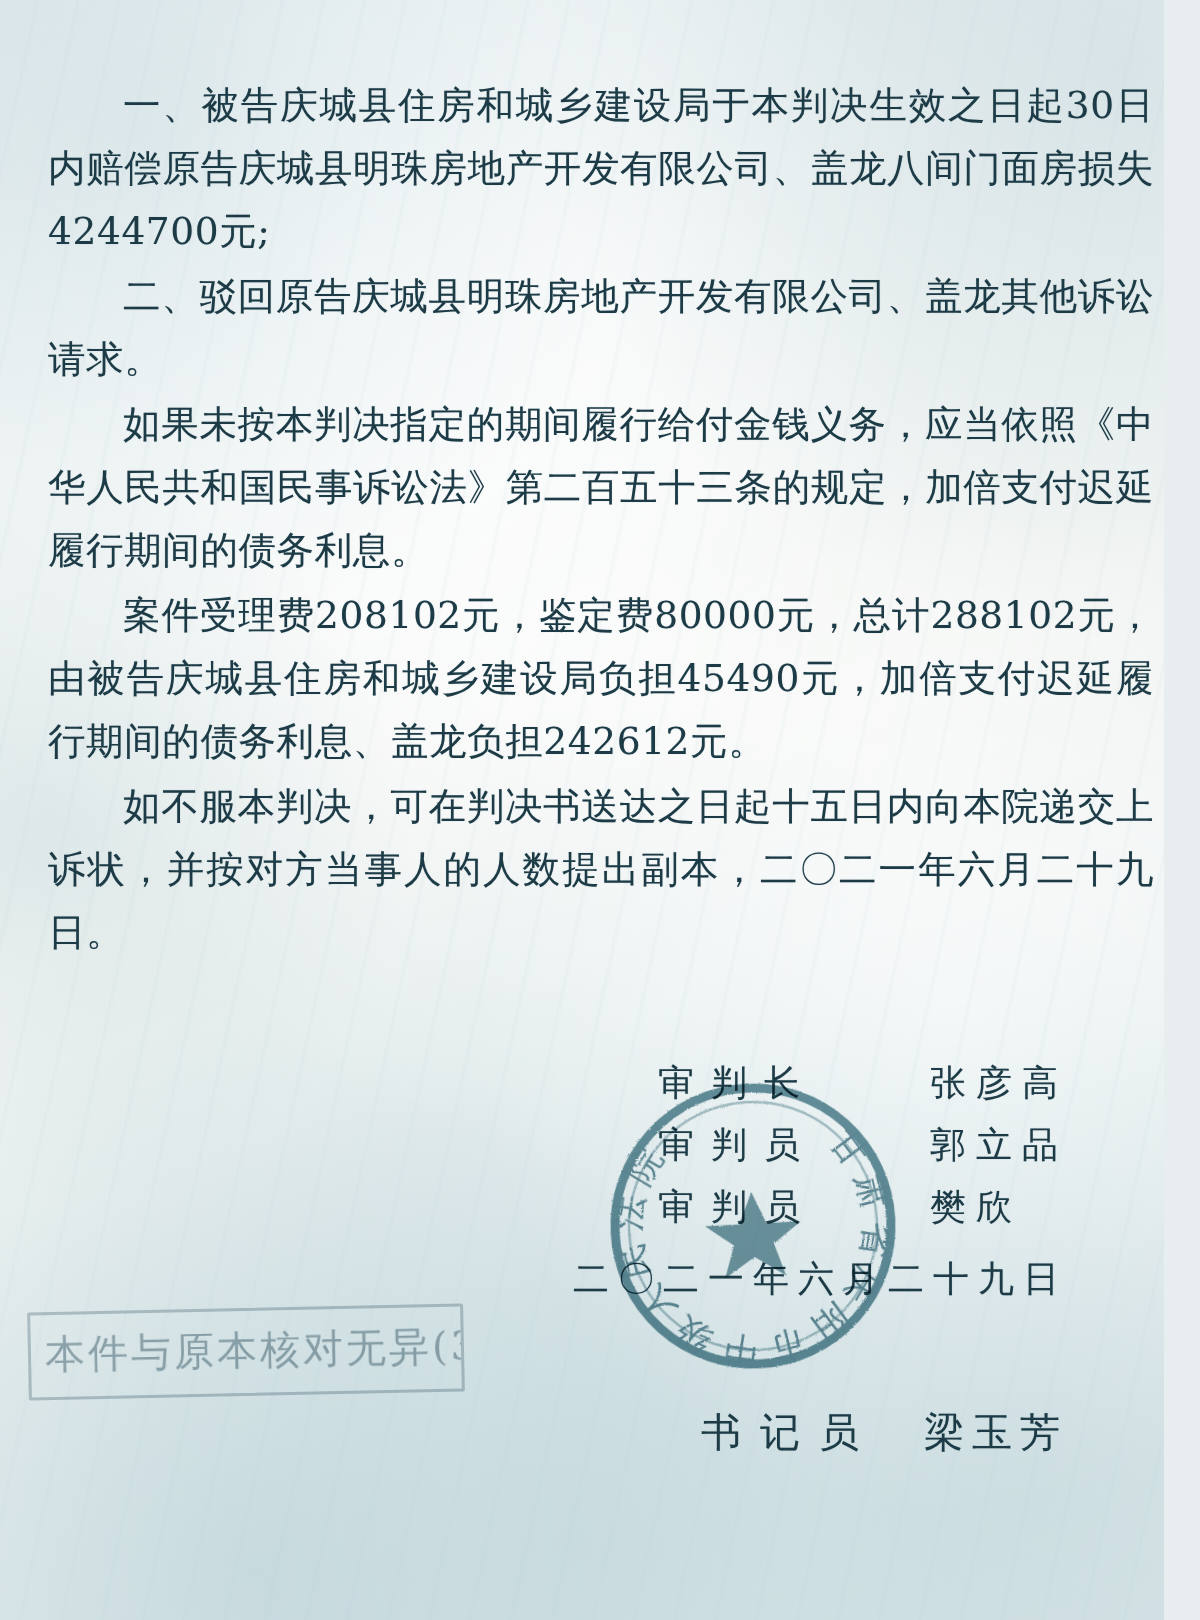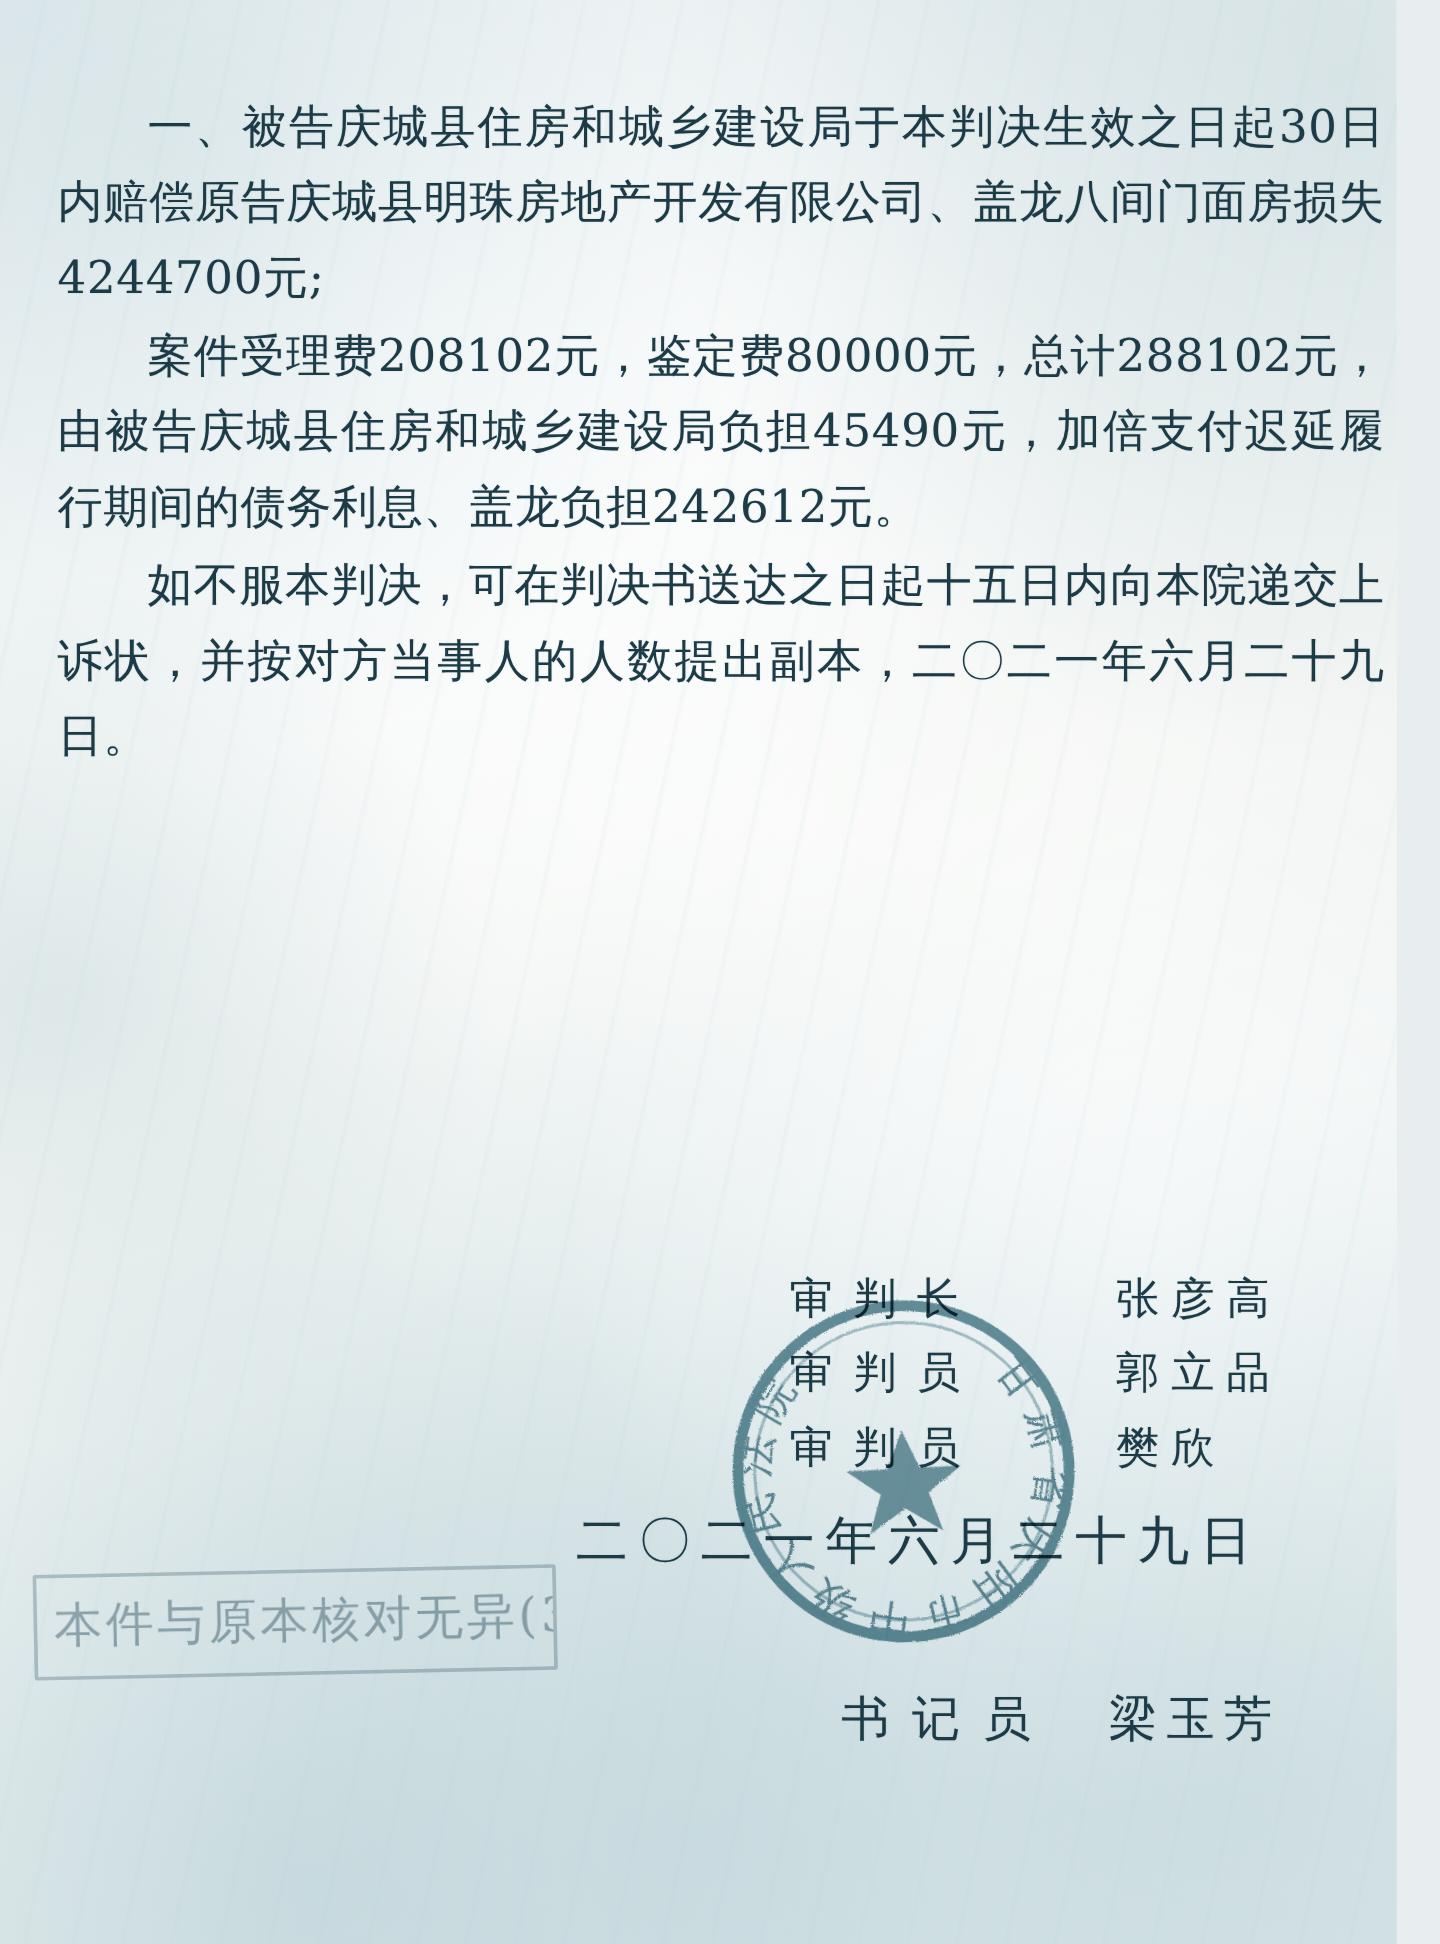--- a/index.html
+++ b/index.html
@@ -98,23 +98,23 @@
     min-width: 200px;
     margin-left: 44px;
   }
   .sig-name {
     letter-spacing: 10px;
     margin-left: 72px;
     display: inline-block;
   }
   #date-line {
     position: absolute;
-    right: 112px;
+    right: 96px;
     top: 1255px;
-    font-size: 43px;
+    font-size: 36px;
     letter-spacing: 9px;
     color: #1c3b46;
     white-space: nowrap;
     z-index: 4;
     text-shadow: 0 0 1px rgba(40,80,95,0.35);
   }
   #clerk-line {
     position: absolute;
     right: 96px;
     top: 1405px;
@@ -167,20 +167,22 @@
     filter: blur(0.6px);
   }
 </style>
 </head>
 <body>
 
 <div id="page">
 
   <div id="body-text">
     <p class="para">一、被告庆城县住房和城乡建设局于本判决生效之日起30日内赔偿原告庆城县明珠房地产开发有限公司、盖龙八间门面房损失4244700元;</p>
+    <p class="para">二、驳回原告庆城县明珠房地产开发有限公司、盖龙其他诉讼请求。</p>
+    <p class="para">如果未按本判决指定的期间履行给付金钱义务，应当依照《中华人民共和国民事诉讼法》第二百五十三条的规定，加倍支付迟延履行期间的债务利息。</p>
     <p class="para">案件受理费208102元，鉴定费80000元，总计288102元，由被告庆城县住房和城乡建设局负担45490元，加倍支付迟延履行期间的债务利息、盖龙负担242612元。</p>
     <p class="para">如不服本判决，可在判决书送达之日起十五日内向本院递交上诉状，并按对方当事人的人数提出副本，二〇二一年六月二十九日。</p>
   </div>
 
   <div id="signature-block">
     <div class="sig-line">
       <span class="sig-role">审判长</span><span class="sig-name">张彦高</span>
     </div>
     <div class="sig-line">
       <span class="sig-role">审判员</span><span class="sig-name">郭立品</span>

